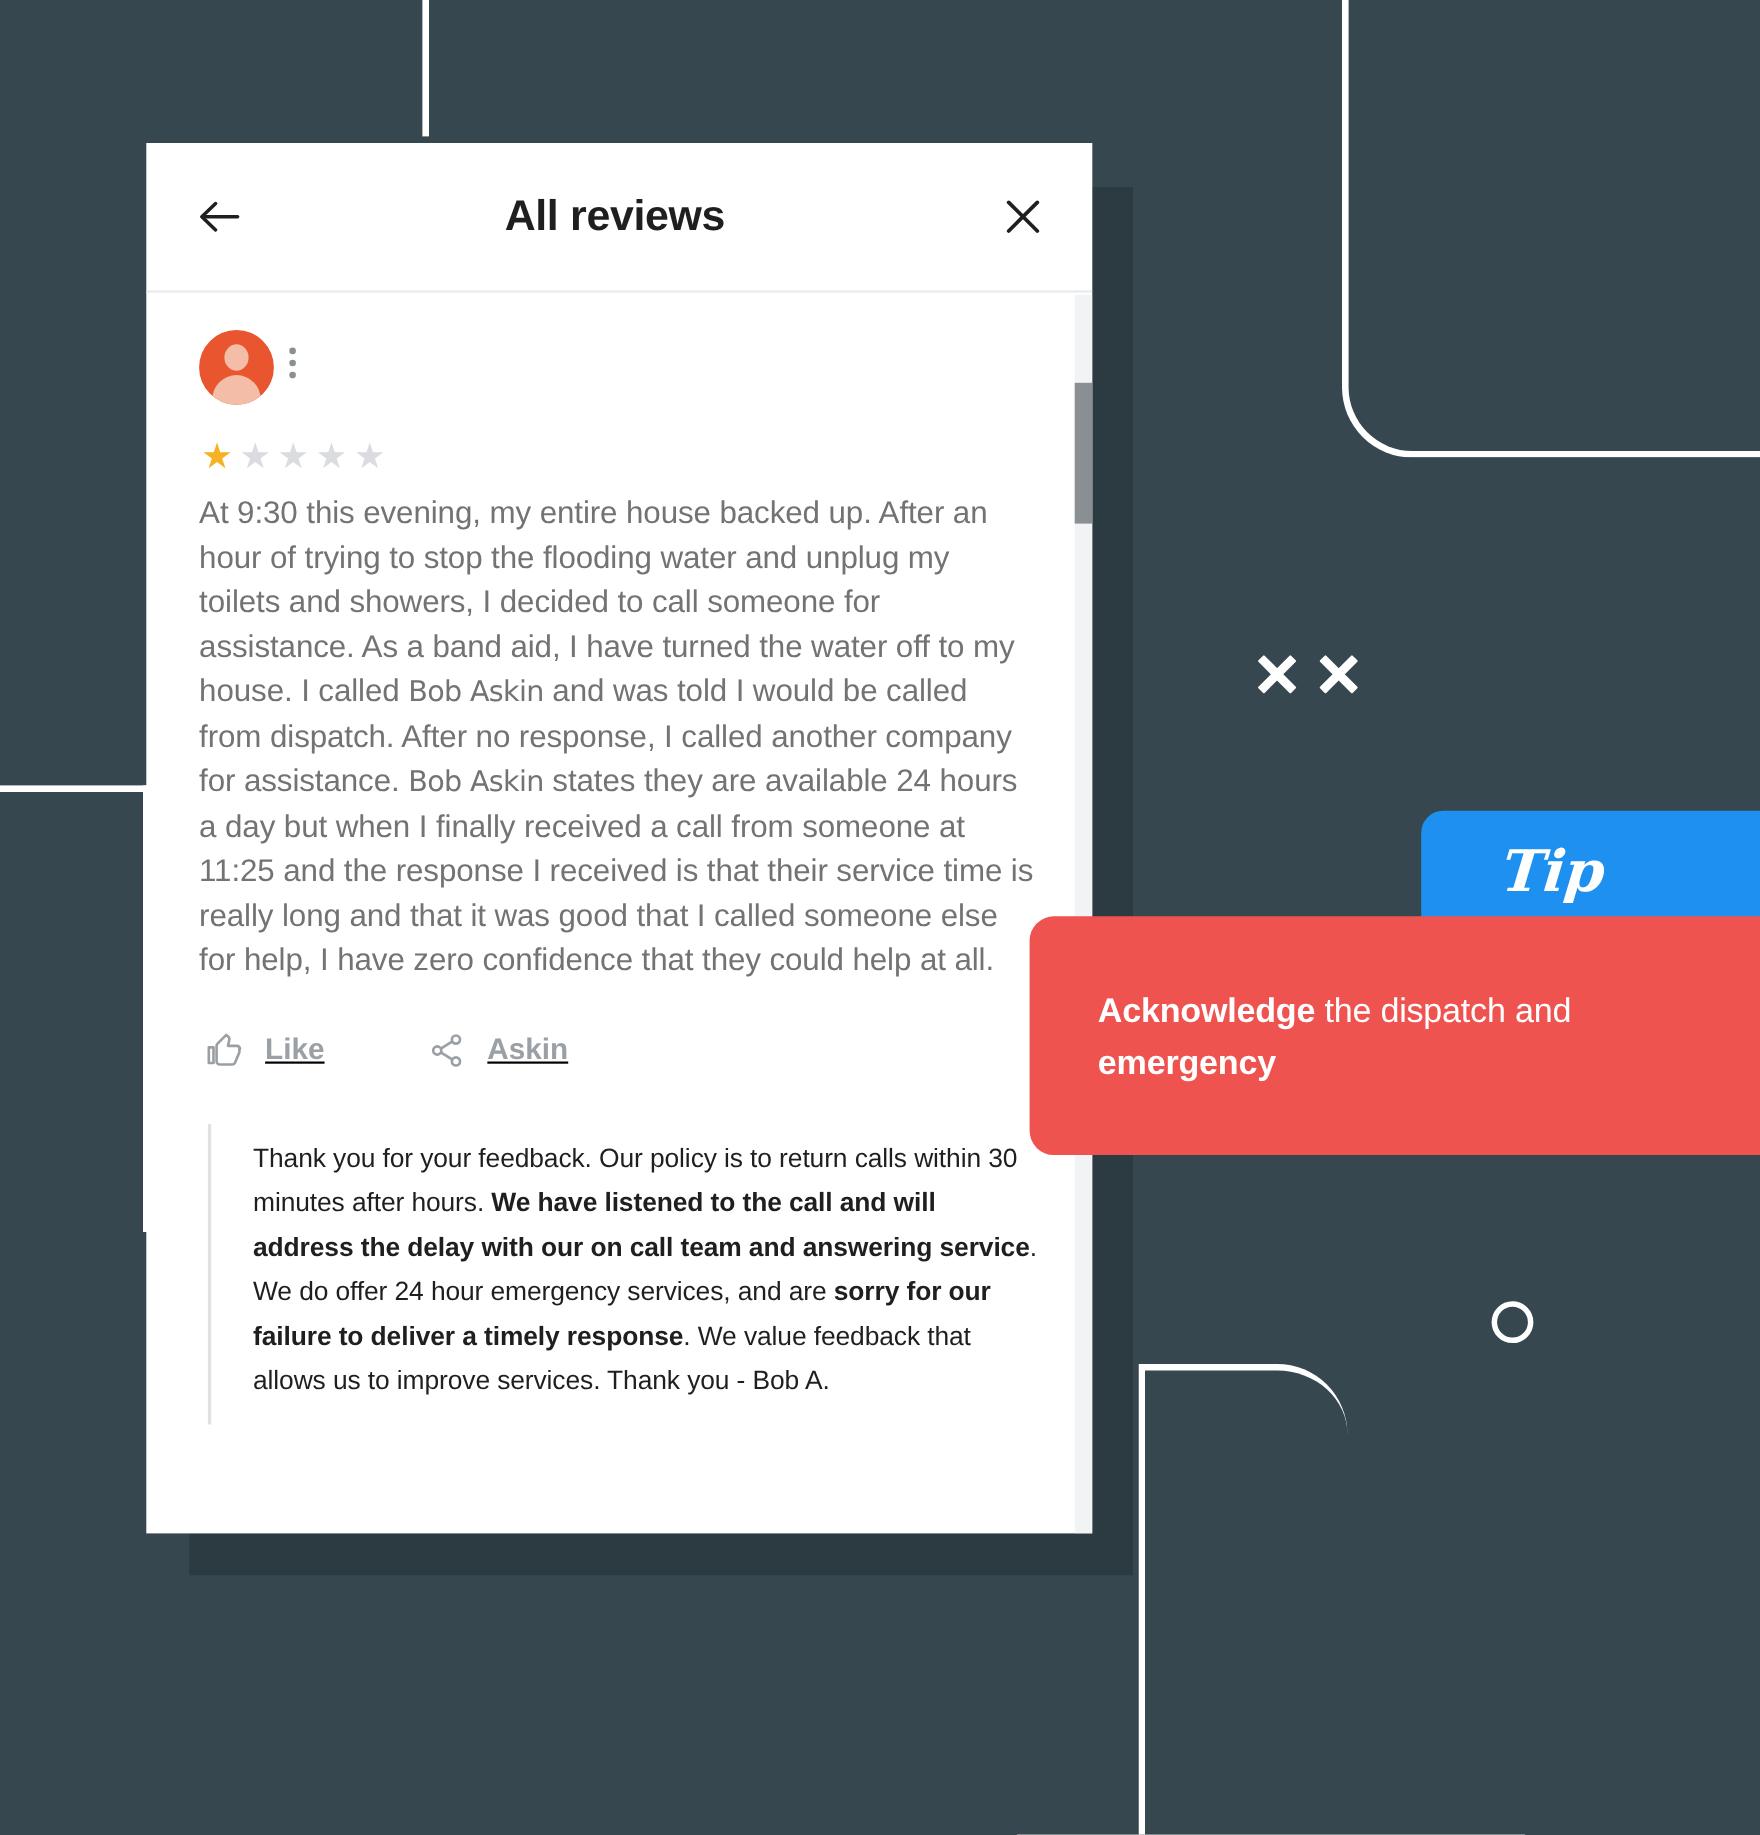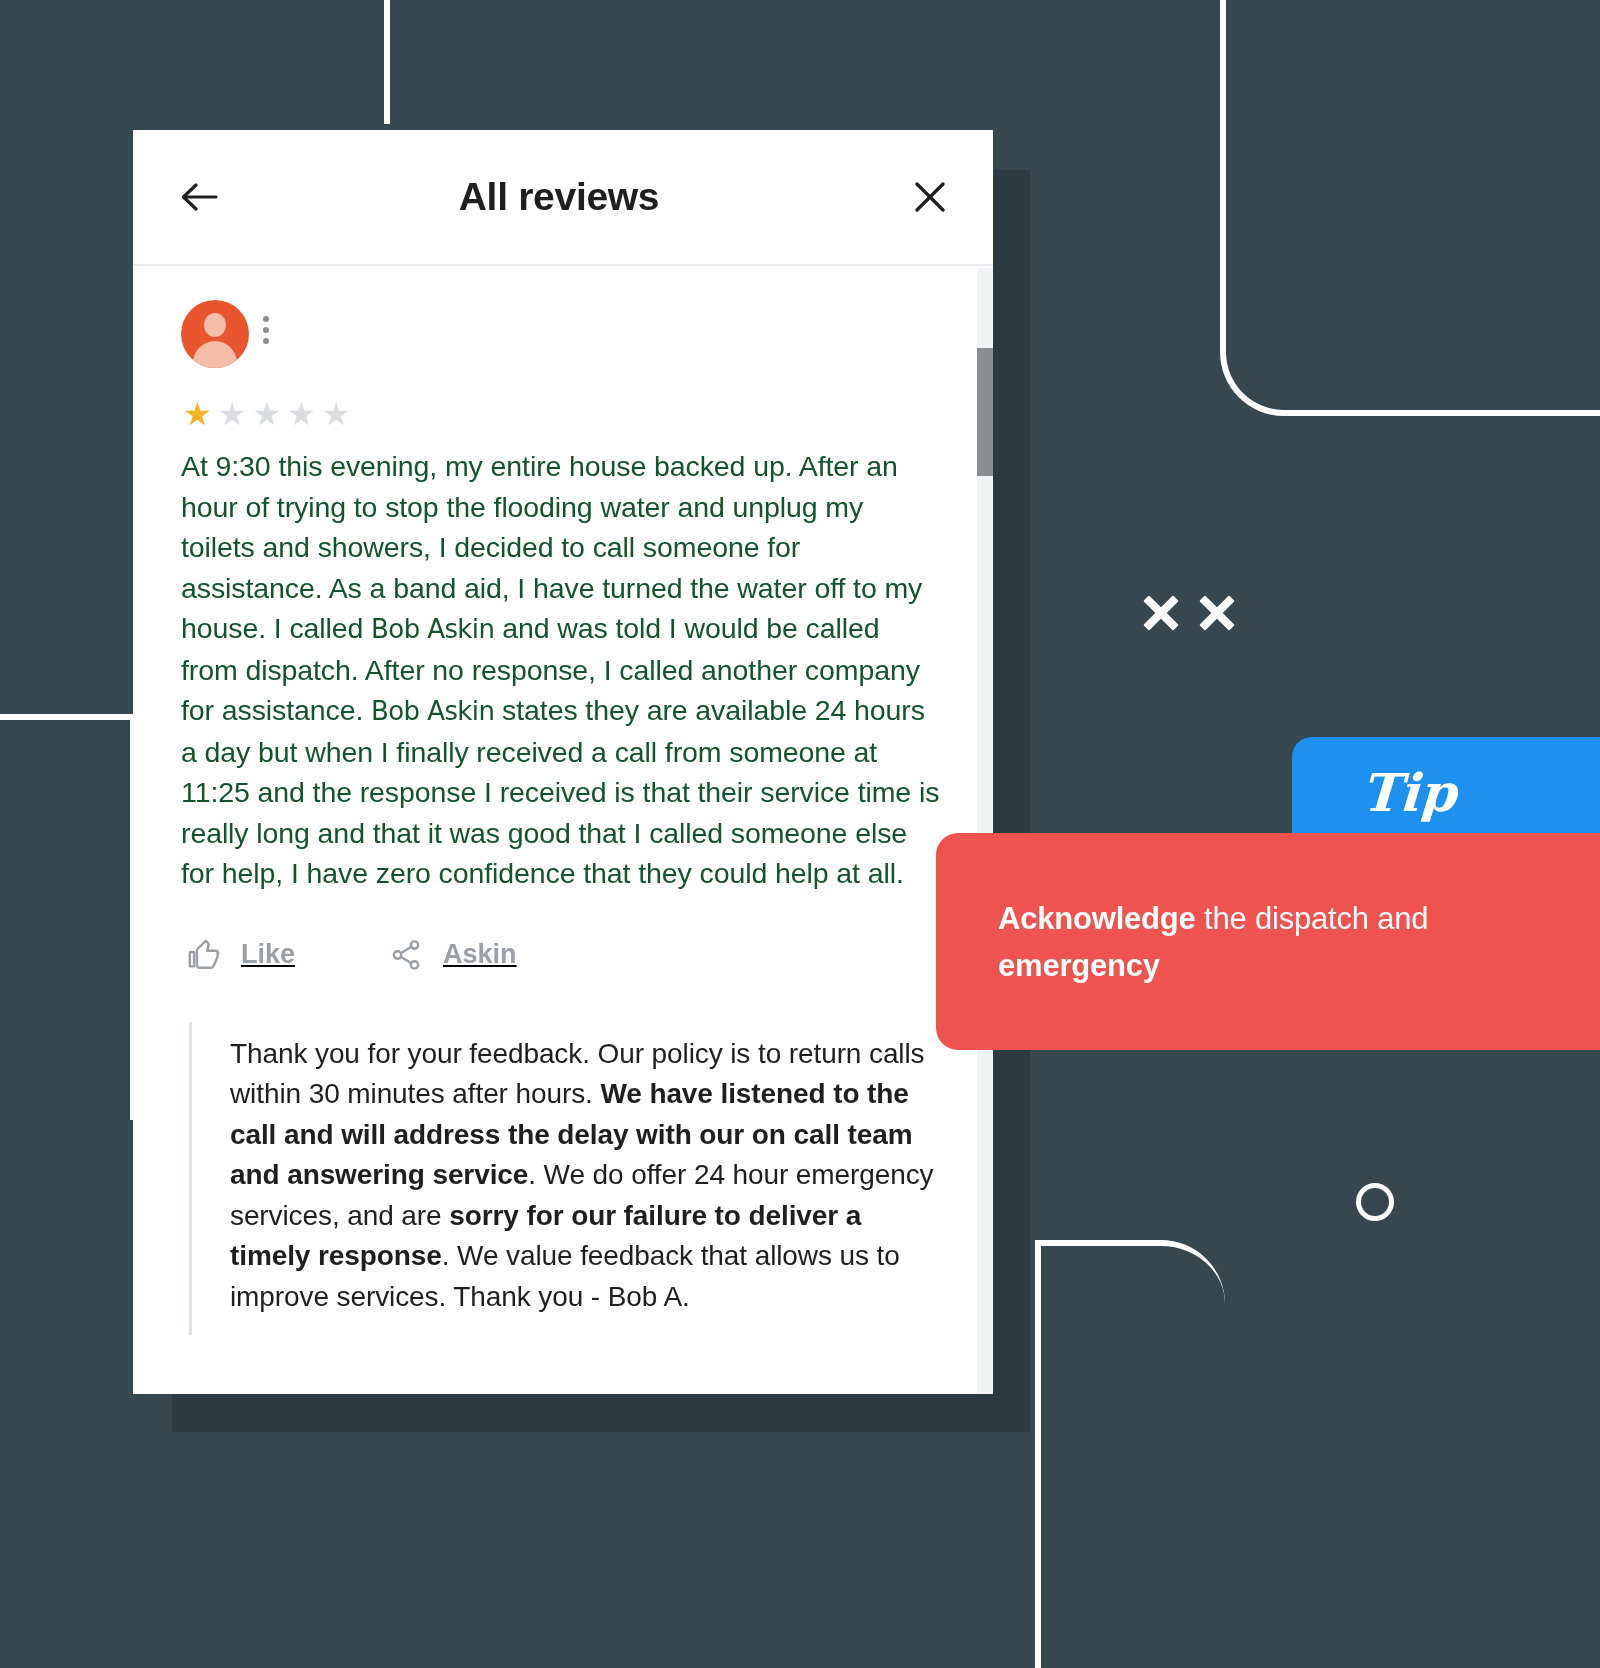--- a/index.html
+++ b/index.html
@@ -264,21 +264,21 @@
     color: #dadce0;
   }
   .star.on { color: #f5b котор; }
   .star.on { color: #f5b323; }
 
   
   .review-text {
     margin-top: 16px;
     font-size: 28.5px;
     line-height: 40.5px;
-    color: #14532d;
+    color: #737373;
     letter-spacing: -0.1px;
     max-width: 762px;
   }
   .entity {
     font-family: "DejaVu Sans", sans-serif;
     font-size: 26px;
     letter-spacing: -0.6px;
   }
 
   
@@ -317,21 +317,21 @@
   }
   .owner-head b {
     font-weight: 700;
   }
   .owner-date {
     color: #9aa0a6;
     font-weight: 400;
     margin-left: 8px;
   }
   .owner-text {
-    font-size: 28px;
+    font-size: 24px;
     line-height: 40.5px;
     color: #1f1f1f;
     letter-spacing: -0.1px;
     margin-top: 2px;
   }
 
   
   .scroll-track {
     position: absolute;
     right: 0;

